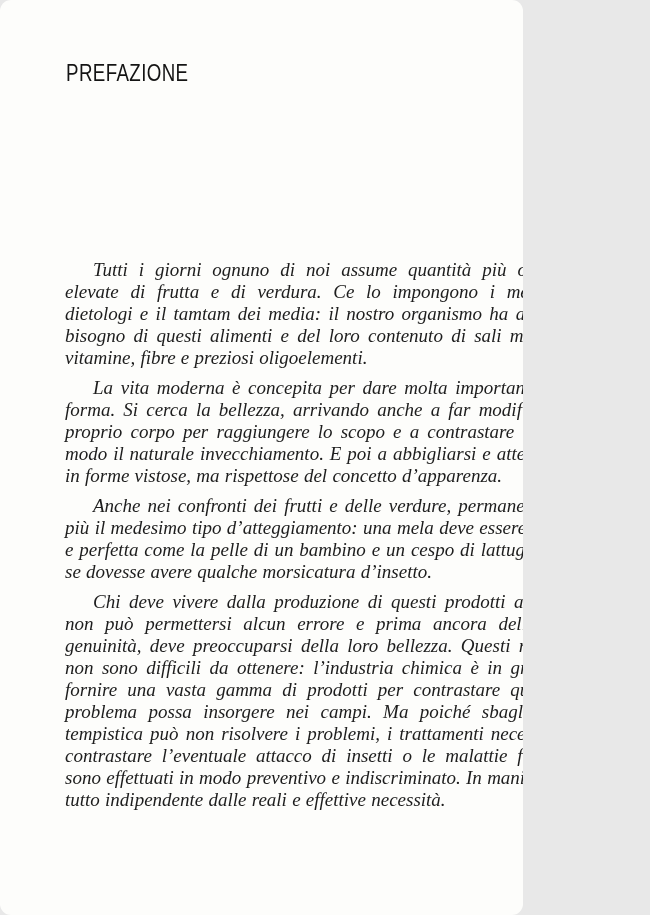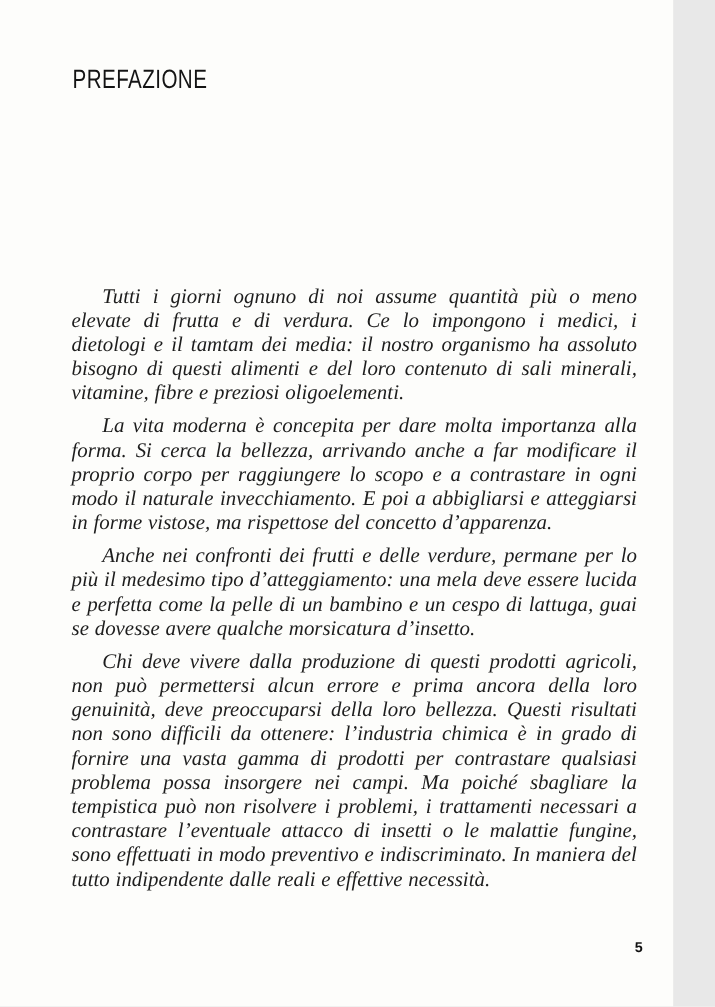--- a/index.html
+++ b/index.html
@@ -2,25 +2,26 @@
 <html><head>
 <meta charset="utf-8">
 <style>
   html, body {
     margin: 0;
     padding: 0;
     background: #e8e8e8;
   }
   .page {
     position: relative;
-    width: 612px;
+    width: 523px;
     height: 915px;
     background: #fdfdfb;
     overflow: hidden;
     font-kerning: normal;
+    border-radius: 11px;
   }
   .title {
     position: absolute;
     left: 66px;
     top: 60px;
     margin: 0;
     font-family: "Liberation Sans", sans-serif;
     font-weight: 400;
     font-size: 24px;
     line-height: 26px;

